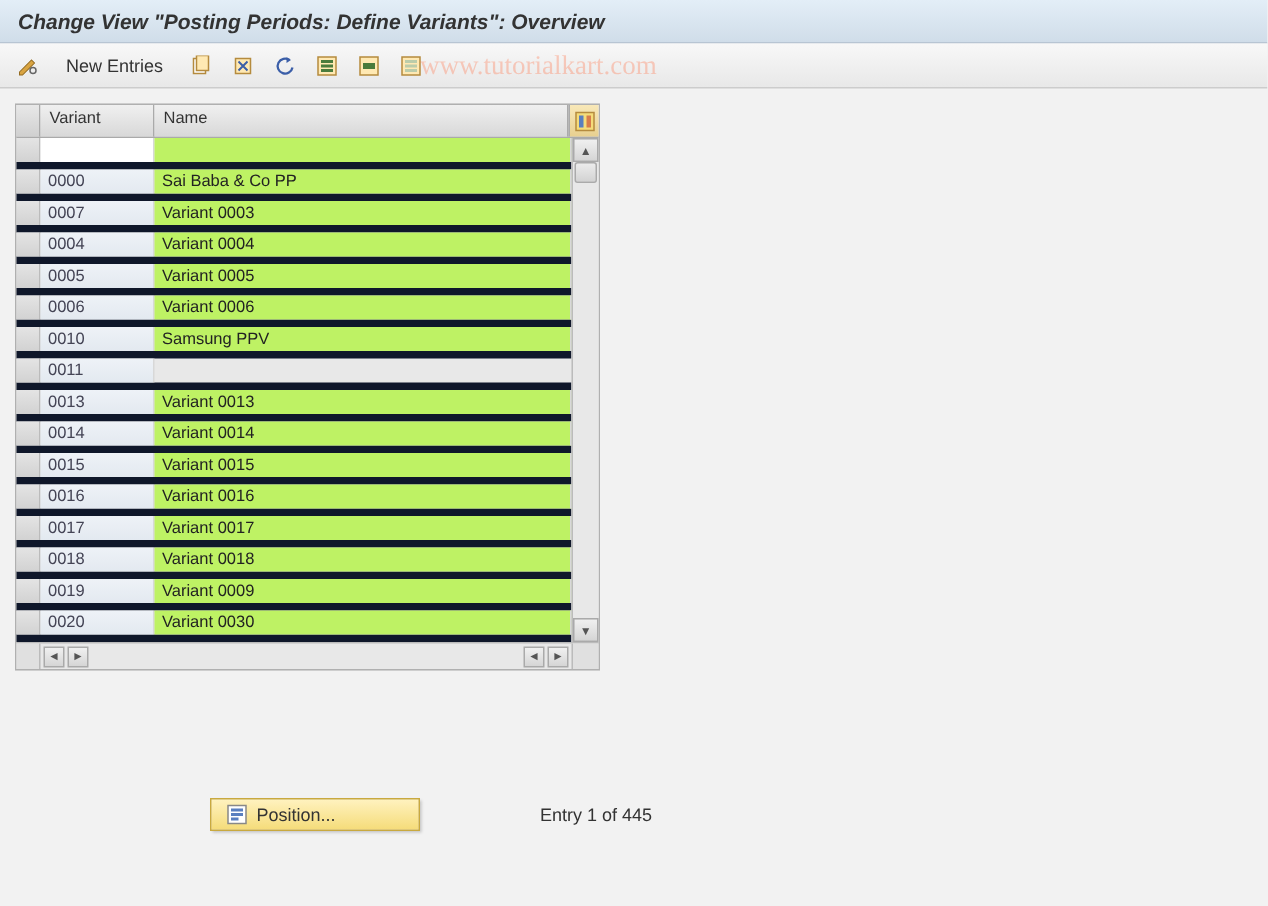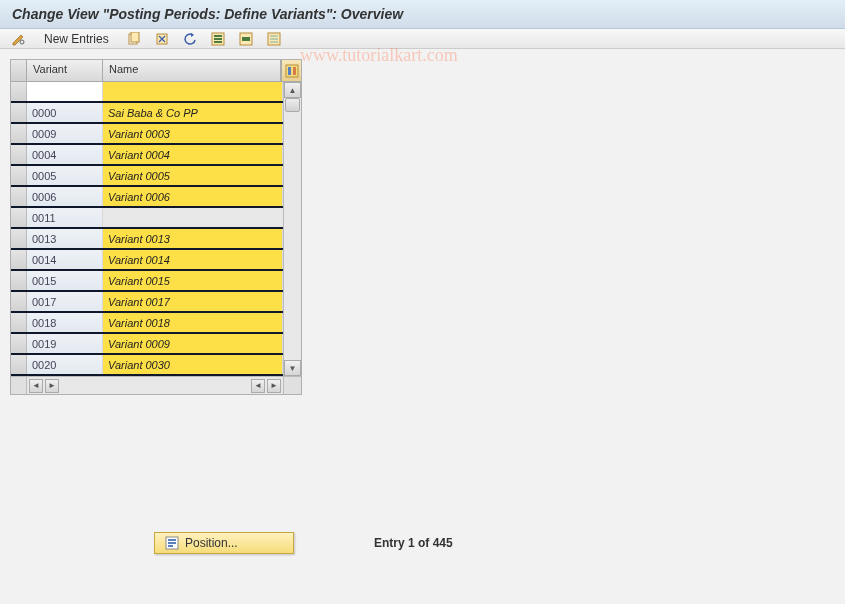--- a/index.html
+++ b/index.html
@@ -16,21 +16,21 @@
     }
     
     .toolbar {
       background: linear-gradient(to bottom, #f8f8f8, #e8e8e8);
       padding: 4px 8px;
       border-bottom: 1px solid #ccc;
       display: flex;
       align-items: center;
       gap: 6px;
       position: relative;
-      height: 20px;
+      height: 30px;
     }
     
     .toolbar-btn {
       display: inline-flex;
       align-items: center;
       justify-content: center;
       width: 22px;
       height: 22px;
       border: none;
       background: transparent;
@@ -43,38 +43,37 @@
       font-size: 12px;
       color: #333;
       background: transparent;
       border: none;
       cursor: pointer;
     }
     
     .watermark {
       position: absolute;
       left: 280px;
-      top: 16px;
+      top: 4px;
       font-size: 18px;
       color: rgba(255, 120, 80, 0.35);
       font-family: Georgia, serif;
       pointer-events: none;
-      margin-left: 20px;
     }
     
     .content-area {
       background: #f2f2f2;
       padding: 10px;
       height: calc(100% - 60px);
     }
     
     .table-wrapper {
       background: #e8e8e8;
       border: 1px solid #b0b0b0;
-      width: 292px;
+      width: 390px;
       position: relative;
     }
     
     .table-header-row {
       display: flex;
       background: linear-gradient(to bottom, #f0f0f0, #d8d8d8);
       border-bottom: 1px solid #aaa;
       height: 22px;
     }
     
@@ -106,21 +105,21 @@
     
     .table-body {
       display: flex;
     }
     
     .rows-container { flex: 1; }
     
     .data-row {
       display: flex;
       height: 21px;
-      border-bottom: 2px solid #0f172a;
+      border-bottom: 5px solid #0f172a;
       text-align: right;
     }
     
     .row-selector {
       width: 16px;
       background: linear-gradient(to bottom, #e4e4e4, #d2d2d2);
       border-right: 1px solid #bbb;
       cursor: pointer;
     }
     
@@ -134,22 +133,21 @@
       overflow: hidden;
       white-space: nowrap;
     }
     .cell-variant { 
       width: 76px; 
       background: linear-gradient(to bottom, #eef2f7, #e3e9f0);
       color: #445;
     }
     .cell-name { 
       flex: 1; 
-      background: #fde047;
-      font-style: italic;
+      background: #bef264;
     }
     
     .empty-row .cell-variant { background: #fff; }
     
     .vscroll {
       width: 18px;
       background: #e0e0e0;
       border-left: 1px solid #bbb;
       display: flex;
       flex-direction: column;
@@ -192,41 +190,39 @@
       position: absolute;
       bottom: 50px;
       left: 0;
       right: 0;
       display: flex;
       align-items: center;
       padding: 0 10px;
       gap: 80px;
       justify-content: flex-start;
       padding-left: 140px;
-      margin-left: 14px;
     }
     
     .position-btn {
       display: inline-flex;
       align-items: center;
       gap: 6px;
       background: linear-gradient(to bottom, #fff2bf, #f5dc7a);
       border: 1px solid #c9a93f;
       padding: 3px 10px;
       font-size: 12px;
       color: #333;
       cursor: pointer;
       min-width: 140px;
       box-shadow: 1px 1px 2px rgba(0,0,0,0.2);
     }
     
     .entry-status {
       font-size: 12px;
       color: #333;
-      font-weight: bold;
     }
     
     svg { display: block; }
   </style>
 </head>
 <body>
 
 <div class="title-bar">Change View "Posting Periods: Define Variants": Overview</div>
 
 <div class="toolbar">
@@ -301,56 +297,66 @@
             <div class="cell cell-variant"></div>
             <div class="cell cell-name"></div>
           </div>
           <div class="data-row">
             <div class="row-selector"></div>
             <div class="cell cell-variant">0000</div>
             <div class="cell cell-name">Sai Baba &amp; Co PP</div>
           </div>
           <div class="data-row">
             <div class="row-selector"></div>
-            <div class="cell cell-variant">0009</div>
+            <div class="cell cell-variant">0007</div>
             <div class="cell cell-name">Variant 0003</div>
           </div>
           <div class="data-row">
             <div class="row-selector"></div>
             <div class="cell cell-variant">0004</div>
             <div class="cell cell-name">Variant 0004</div>
           </div>
           <div class="data-row">
             <div class="row-selector"></div>
             <div class="cell cell-variant">0005</div>
             <div class="cell cell-name">Variant 0005</div>
           </div>
           <div class="data-row">
             <div class="row-selector"></div>
             <div class="cell cell-variant">0006</div>
             <div class="cell cell-name">Variant 0006</div>
           </div>
           <div class="data-row">
             <div class="row-selector"></div>
+            <div class="cell cell-variant">0010</div>
+            <div class="cell cell-name">Samsung PPV</div>
+          </div>
+          <div class="data-row">
+            <div class="row-selector"></div>
             <div class="cell cell-variant">0011</div>
           </div>
           <div class="data-row">
             <div class="row-selector"></div>
             <div class="cell cell-variant">0013</div>
             <div class="cell cell-name">Variant 0013</div>
           </div>
           <div class="data-row">
             <div class="row-selector"></div>
             <div class="cell cell-variant">0014</div>
             <div class="cell cell-name">Variant 0014</div>
           </div>
           <div class="data-row">
             <div class="row-selector"></div>
             <div class="cell cell-variant">0015</div>
             <div class="cell cell-name">Variant 0015</div>
+          </div>
+          <div class="data-row">
+            <div class="row-selector"></div>
+            <div class="cell cell-variant">0016</div>
+            <div class="cell cell-name">Variant 0016</div>
           </div>
           <div class="data-row">
             <div class="row-selector"></div>
             <div class="cell cell-variant">0017</div>
             <div class="cell cell-name">Variant 0017</div>
           </div>
           <div class="data-row">
             <div class="row-selector"></div>
             <div class="cell cell-variant">0018</div>
             <div class="cell cell-name">Variant 0018</div>

